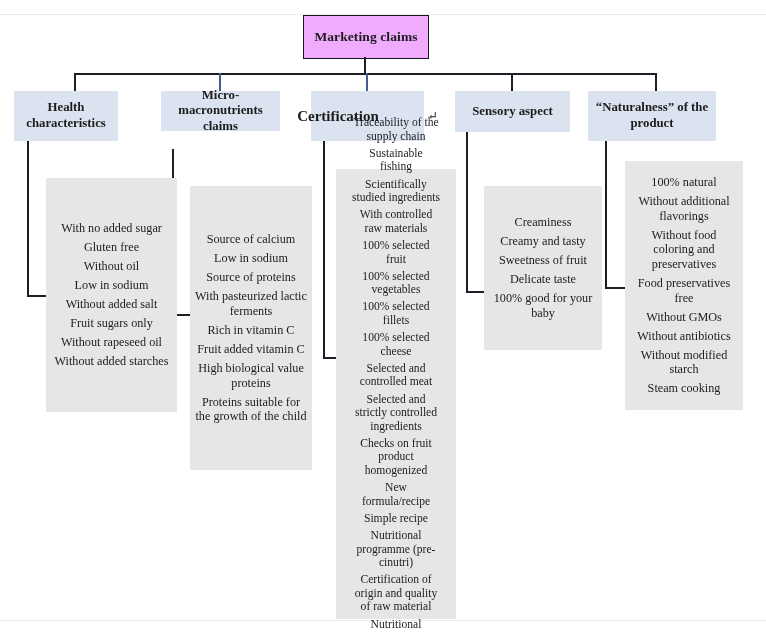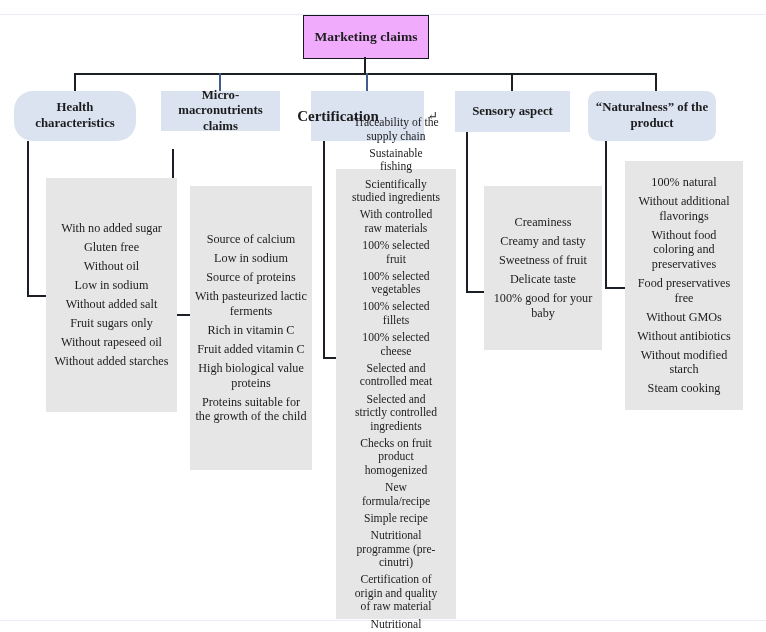--- a/index.html
+++ b/index.html
@@ -109,38 +109,38 @@
 <div class="ln" style="left:364px; top:57px; width:2px; height:17px;"></div>
 
 <div class="ln" style="left:74px; top:73px; width:583px; height:1.6px;"></div>
 
 <div class="ln" style="left:74px;  top:73px; width:1.6px; height:18px;"></div>
 <div class="ln blue" style="left:219px; top:73px; width:1.6px; height:18px;"></div>
 <div class="ln blue" style="left:366px; top:73px; width:1.6px; height:18px;"></div>
 <div class="ln" style="left:511px; top:73px; width:1.6px; height:18px;"></div>
 <div class="ln" style="left:655px; top:73px; width:1.6px; height:18px;"></div>
 
-<div class="cat-box" style="left:14px; top:91px; width:122px; height:50px;border-radius:19px;">
+<div class="cat-box" style="left:14px; top:91px; width:104px; height:50px;">
   <span>Health characteristics</span>
 </div>
 
 <div class="cat-box" style="left:161px; top:91px; width:119px; height:40px;">
   <span>Micro-macronutrients claims</span>
 </div>
 
 <div class="cat-box big" style="left:311px; top:91px; width:113px; height:50px;">
   <span>Certification</span>
     <span class="ret">↵</span>
 </div>
 
 <div class="cat-box" style="left:455px; top:91px; width:115px; height:41px;">
   <span>Sensory aspect</span>
 </div>
 
-<div class="cat-box" style="left:588px; top:91px; width:128px; height:50px;border-radius:10px;">
+<div class="cat-box" style="left:588px; top:91px; width:128px; height:50px;">
   <span>“Naturalness” of the product</span>
 </div>
 
 <div class="ln" style="left:27px; top:141px; width:1.6px; height:155px;"></div>
 <div class="ln" style="left:27px; top:295px; width:19px; height:1.6px;"></div>
 
 <div class="ln" style="left:172px; top:149px; width:1.6px; height:166px;"></div>
 <div class="ln" style="left:172px; top:314px; width:18px; height:1.6px;"></div>
 
 <div class="ln" style="left:323px; top:141px; width:1.6px; height:217px;"></div>

